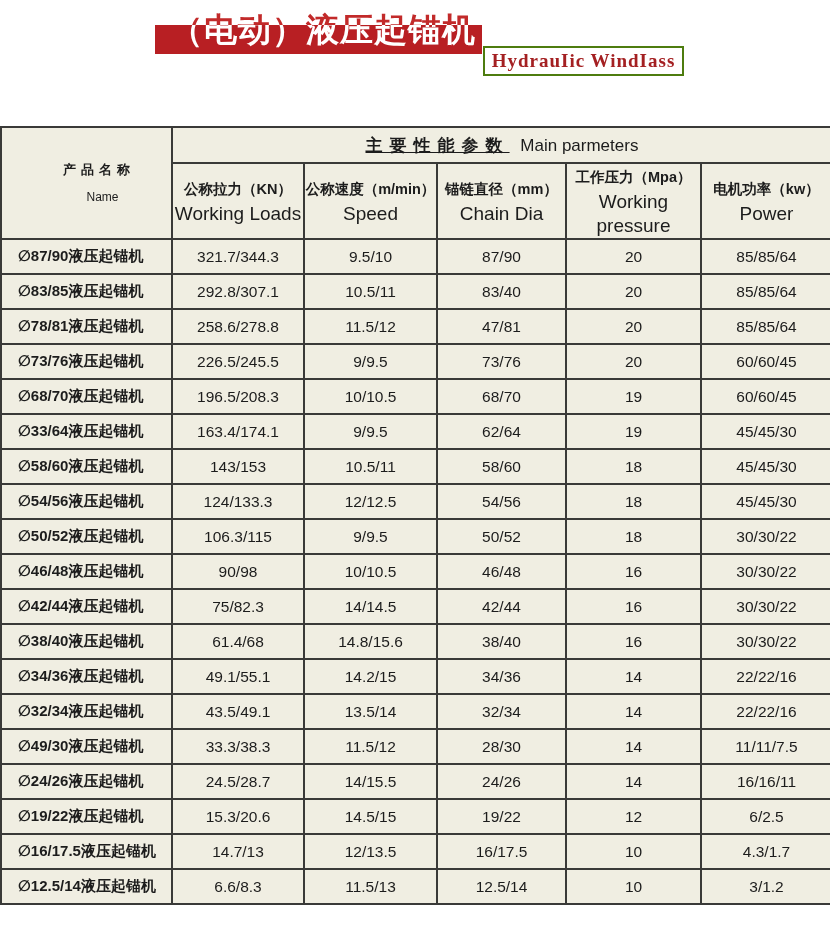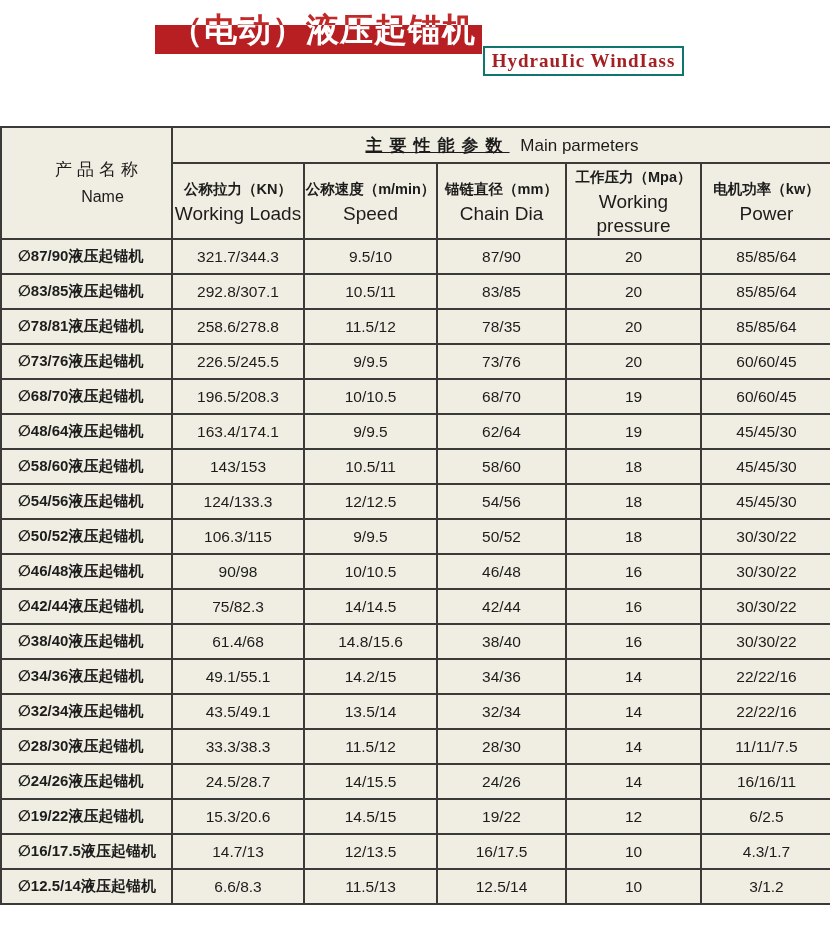--- a/index.html
+++ b/index.html
@@ -27,21 +27,21 @@
     white-space: nowrap;
     font-family: "DejaVu Sans", "Liberation Sans", sans-serif;
   }
   .title-red   { color: #c22a2a; clip-path: inset(0 0 calc(100% - 17px) 0); }
   .title-white { color: #ffffff; clip-path: inset(17px 0 0 0); }
   .en-box {
     position: absolute;
     left: 483px; top: 46px;
     width: 201px; height: 30px;
     background: #ffffff;
-    border: 2px solid #0f766e;
+    border: 2px solid #4d7c0f;
     display: flex; align-items: center; justify-content: center;
   }
   .en-box span {
     font-family: "Liberation Serif", "DejaVu Serif", serif;
     font-weight: 700;
     font-size: 19px;
     color: #a42022;
     letter-spacing: 1px;
     white-space: nowrap;
   }
@@ -60,22 +60,22 @@
     vertical-align: middle;
     overflow: hidden;
   }
   th:last-child, td:last-child { border-right: none; }
   tr.group-row { height: 36px; }
   tr.subhead-row { height: 70px; }
   tbody tr { height: 35px; }
   .group-cell { font-size: 17px; }
   .group-cn { font-weight: 700; letter-spacing: 7px; text-decoration: underline; }
   .group-en { font-weight: 400; letter-spacing: 0; margin-left: 6px; }
-  .name-head-cn { display: block; font-size: 17px; font-weight: 400; letter-spacing: 5px; line-height: 28px; margin-left: 25px; }
-  .name-head-en { display: block; font-size: 16px; font-weight: 400; line-height: 26px; padding-left: 32px; }
+  .name-head-cn { display: block; font-size: 13px; font-weight: 700; letter-spacing: 5px; line-height: 28px; margin-left: 25px; }
+  .name-head-en { display: block; font-size: 12px; font-weight: 400; line-height: 26px; padding-left: 32px; }
   .col-head-cn { display: block; font-size: 14.5px; font-weight: 600; line-height: 26px; }
   .col-head-en { display: block; font-size: 19px; font-weight: 400; line-height: 24px; }
   tbody td { font-size: 15.5px; font-weight: 400; }
   tbody td.name-cell {
     text-align: left;
     padding-left: 16px;
     font-size: 15px;
     font-weight: 600;
   }
 </style>
@@ -138,50 +138,50 @@
         <td>321.7/344.3</td>
         <td>9.5/10</td>
         <td>87/90</td>
         <td>20</td>
         <td>85/85/64</td>
       </tr>
       <tr>
         <td class="name-cell">∅83/85液压起锚机</td>
         <td>292.8/307.1</td>
         <td>10.5/11</td>
-        <td>83/85</td>
+        <td>83/40</td>
         <td>20</td>
         <td>85/85/64</td>
       </tr>
       <tr>
         <td class="name-cell">∅78/81液压起锚机</td>
         <td>258.6/278.8</td>
         <td>11.5/12</td>
-        <td>78/35</td>
+        <td>47/81</td>
         <td>20</td>
         <td>85/85/64</td>
       </tr>
       <tr>
         <td class="name-cell">∅73/76液压起锚机</td>
         <td>226.5/245.5</td>
         <td>9/9.5</td>
         <td>73/76</td>
         <td>20</td>
         <td>60/60/45</td>
       </tr>
       <tr>
         <td class="name-cell">∅68/70液压起锚机</td>
         <td>196.5/208.3</td>
         <td>10/10.5</td>
         <td>68/70</td>
         <td>19</td>
         <td>60/60/45</td>
       </tr>
       <tr>
-        <td class="name-cell">∅48/64液压起锚机</td>
+        <td class="name-cell">∅33/64液压起锚机</td>
         <td>163.4/174.1</td>
         <td>9/9.5</td>
         <td>62/64</td>
         <td>19</td>
         <td>45/45/30</td>
       </tr>
       <tr>
         <td class="name-cell">∅58/60液压起锚机</td>
         <td>143/153</td>
         <td>10.5/11</td>
@@ -239,21 +239,21 @@
       </tr>
       <tr>
         <td class="name-cell">∅32/34液压起锚机</td>
         <td>43.5/49.1</td>
         <td>13.5/14</td>
         <td>32/34</td>
         <td>14</td>
         <td>22/22/16</td>
       </tr>
       <tr>
-        <td class="name-cell">∅28/30液压起锚机</td>
+        <td class="name-cell">∅49/30液压起锚机</td>
         <td>33.3/38.3</td>
         <td>11.5/12</td>
         <td>28/30</td>
         <td>14</td>
         <td>11/11/7.5</td>
       </tr>
       <tr>
         <td class="name-cell">∅24/26液压起锚机</td>
         <td>24.5/28.7</td>
         <td>14/15.5</td>

